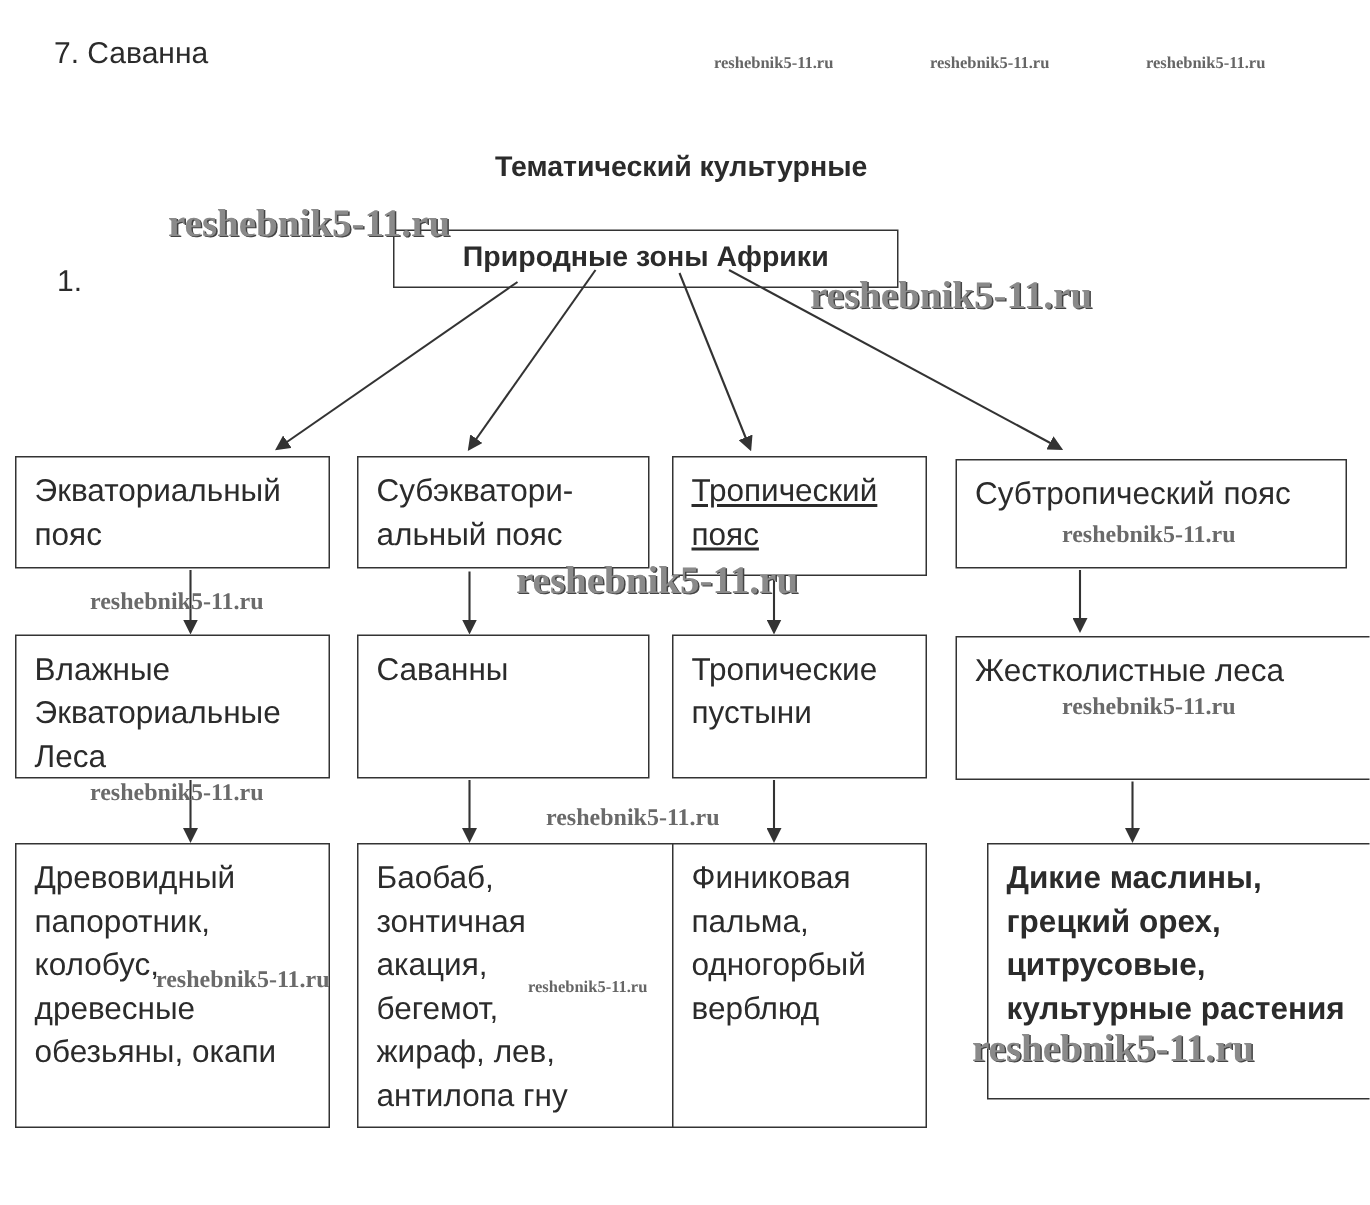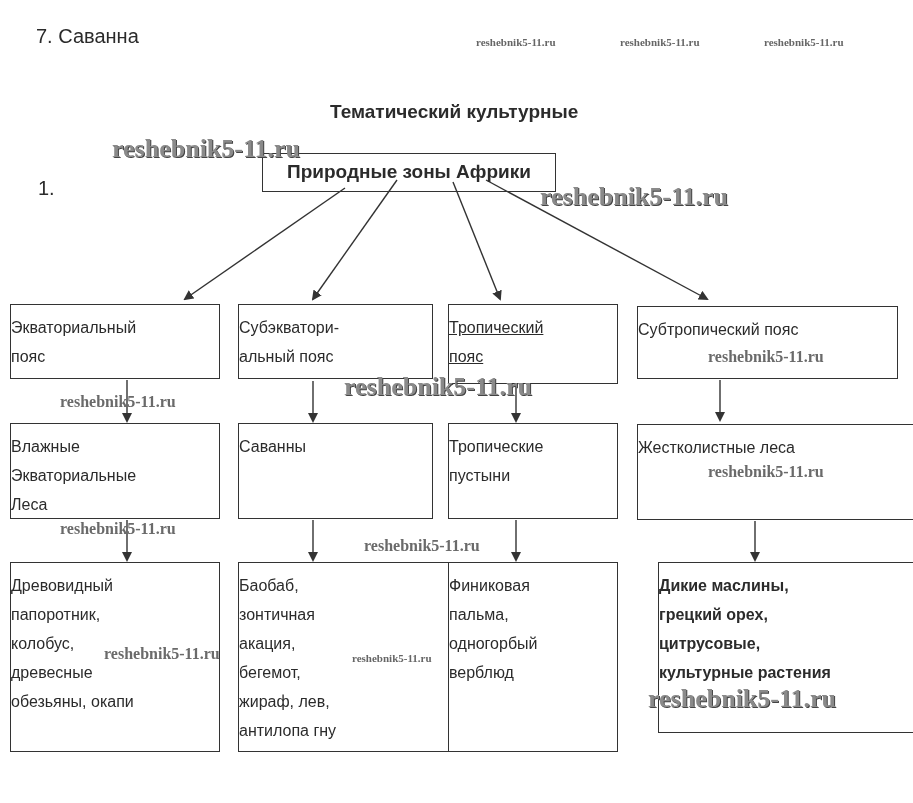--- a/index.html
+++ b/index.html
@@ -2,21 +2,21 @@
 <html><head>
 <meta charset="utf-8">
 <style>
   html, body { margin:0; padding:0; background:#ffffff; }
   body { width:913px; height:803px; position:relative; overflow:hidden;
          font-family:"Liberation Sans", sans-serif; color:#2b2b2b; }
   .abs { position:absolute; }
   .heading { font-size:20px; }
   .subtitle { font-size:19px; font-weight:bold; }
   .box { position:absolute; border:1.5px solid #333; background:#fff; box-sizing:border-box;
-         font-size:16px; line-height:29px; padding:8px 0; white-space:pre-line; }
+         font-size:21px; line-height:29px; padding:8px 12px; white-space:pre-line; }
   .title-box { position:absolute; border:1.5px solid #333; box-sizing:border-box;
          font-size:19px; font-weight:bold; text-align:center; line-height:36px; }
   .wm { position:absolute; font-family:"Liberation Serif", serif; font-weight:bold; color:#777;
         white-space:nowrap; pointer-events:none; }
   .wm.big { font-size:26px; color:#8a8a8a; text-shadow:1px 1px 0 #444; }
   .wm.med { font-size:16px; color:#6a6a6a; }
   .wm.small { font-size:11px; color:#666; }
   svg.arrows { position:absolute; left:0; top:0; }
 </style>
 </head>
@@ -43,21 +43,21 @@
     <line x1="516" y1="380" x2="516" y2="421" marker-end="url(#ah)"></line>
     <line x1="720" y1="380" x2="720" y2="420" marker-end="url(#ah)"></line>
 
     <line x1="127" y1="520" x2="127" y2="560" marker-end="url(#ah)"></line>
     <line x1="313" y1="520" x2="313" y2="560" marker-end="url(#ah)"></line>
     <line x1="516" y1="520" x2="516" y2="560" marker-end="url(#ah)"></line>
     <line x1="755" y1="521" x2="755" y2="560" marker-end="url(#ah)"></line>
   </g>
 </svg>
 
-<div class="title-box" style="left:262px; top:153px; width:294px; height:39px;">Природные зоны Африки</div>
+<div class="title-box" style="left:262px; top:153px; width:337px; height:39px;">Природные зоны Африки</div>
 
 <div class="box" style="left:10px; top:304px; width:210px; height:75px;">Экваториальный
 пояс</div>
 <div class="box" style="left:238px; top:304px; width:195px; height:75px;">Субэкватори-
 альный пояс</div>
 <div class="box" style="left:448px; top:304px; width:170px; height:80px;text-decoration:underline;">Тропический
 пояс</div>
 <div class="box" style="left:637px; top:306px; width:261px; height:73px;">Субтропический пояс</div>
 
 <div class="box" style="left:10px; top:423px; width:210px; height:96px;">Влажные

